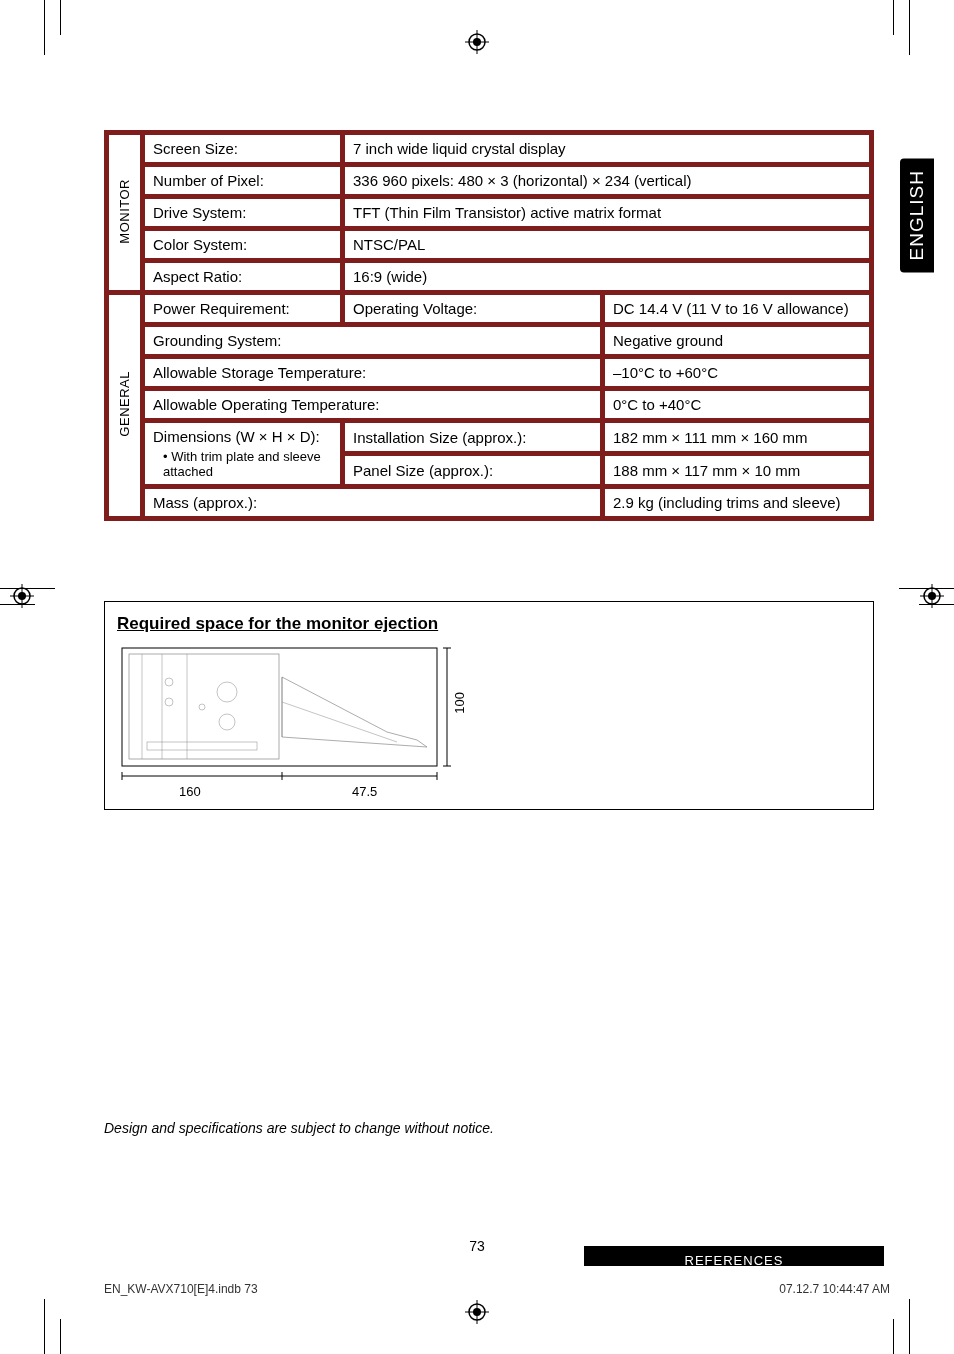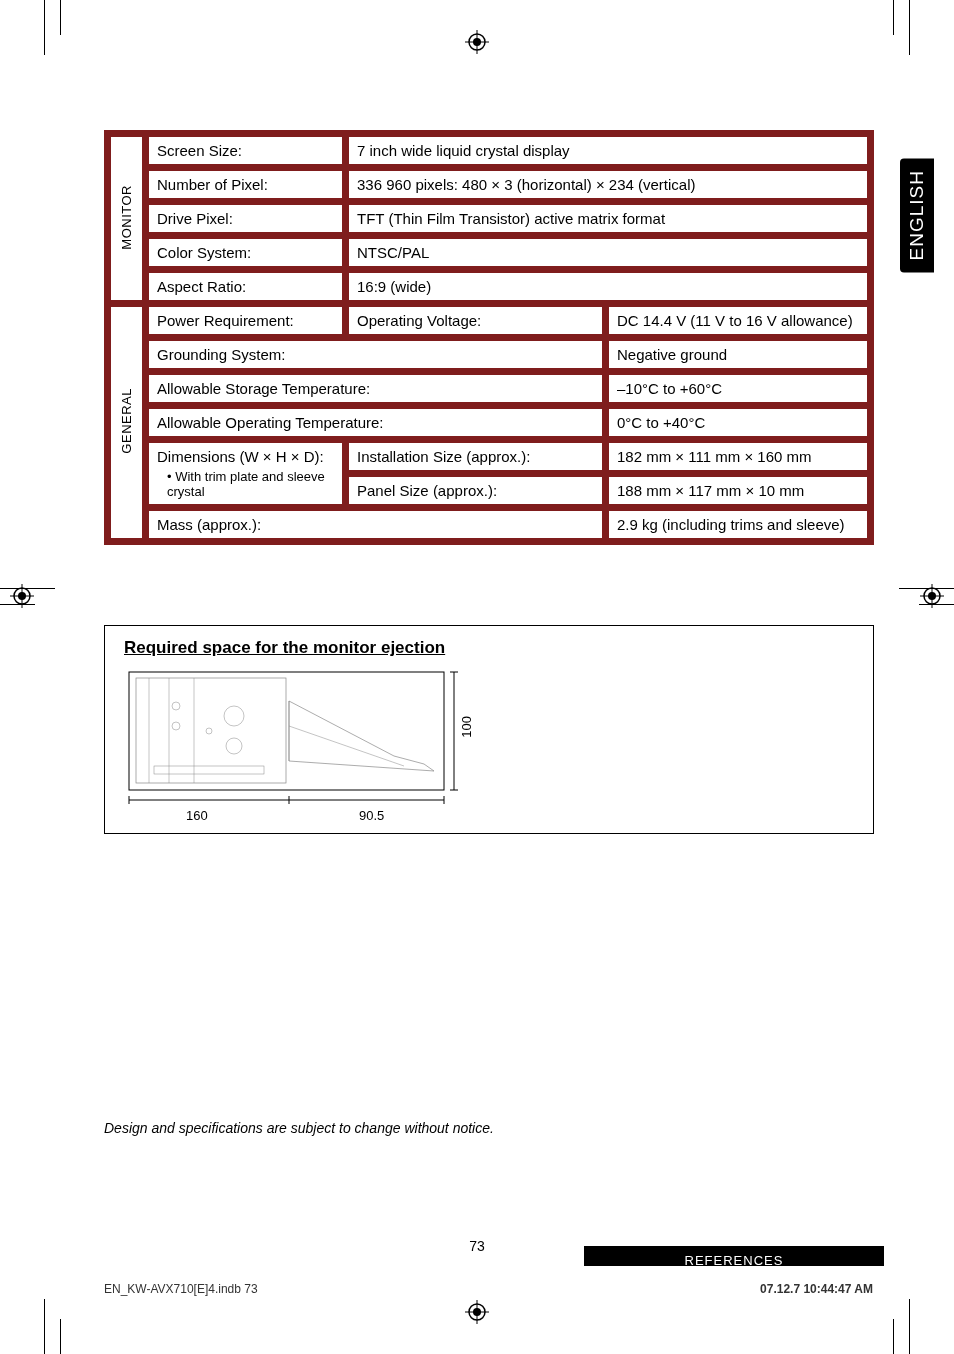--- a/index.html
+++ b/index.html
@@ -51,21 +51,21 @@
     letter-spacing: 1px;
     border-radius: 0 4px 4px 0;
   }
 
   table.spec {
     border-collapse: collapse;
     width: 100%;
     font-size: 15px;
   }
   table.spec td, table.spec th {
-    border: 7px solid #7f1d1d;
+    border: 5px solid #7f1d1d;
     padding: 5px 8px;
     text-align: left;
     font-weight: normal;
     vertical-align: middle;
   }
   .rotate-cell {
     width: 28px;
     text-align: center;
     font-weight: bold;
     font-size: 13px;
@@ -76,21 +76,21 @@
     transform: rotate(180deg);
     display: inline-block;
     letter-spacing: 0.5px;
   }
   .w-label { width: 200px; }
   .w-mid { width: 260px; }
 
   .req-box {
     border: 1px solid #000;
     margin-top: 80px;
-    padding: 12px 19px;
+    padding: 12px 12px;
     display: flex;
     gap: 16px;
     align-items: flex-start;
   }
   .req-left { flex: 0 0 360px; }
   .req-title {
     font-weight: bold;
     text-decoration: underline;
     font-size: 17px;
     margin-bottom: 8px;
@@ -145,25 +145,24 @@
 
   .footer-left {
     position: absolute;
     left: 104px;
     bottom: 58px;
     font-size: 12px;
     color: #333;
   }
   .footer-right {
     position: absolute;
-    right: 81px;
+    right: 64px;
     bottom: 58px;
     font-size: 12px;
     color: #333;
-    font-weight: bold;
   }
   .sub-bullet { font-size: 13px; padding-left: 10px; display:block; margin-top:4px;}
 </style>
 </head>
 <body>
 
 <div class="crop-mark cm-tl-v"></div>
 <div class="crop-mark cm-tl-v2"></div>
 <div class="crop-mark cm-tr-v"></div>
 <div class="crop-mark cm-tr-v2"></div>
@@ -210,21 +209,21 @@
         <tr>
       <td rowspan="5" class="rotate-cell"><span>MONITOR</span></td>
       <td class="w-label">Screen Size:</td>
       <td colspan="2">7 inch wide liquid crystal display</td>
     </tr>
     <tr>
       <td class="w-label">Number of Pixel:</td>
       <td colspan="2">336 960 pixels: 480 × 3 (horizontal) × 234 (vertical)</td>
     </tr>
     <tr>
-      <td class="w-label">Drive Pixel:</td>
+      <td class="w-label">Drive System:</td>
       <td colspan="2">TFT (Thin Film Transistor) active matrix format</td>
     </tr>
     <tr>
       <td class="w-label">Color System:</td>
       <td colspan="2">NTSC/PAL</td>
     </tr>
     <tr>
       <td class="w-label">Aspect Ratio:</td>
       <td colspan="2">16:9 (wide)</td>
     </tr>
@@ -243,21 +242,21 @@
       <td colspan="2">Allowable Storage Temperature:</td>
       <td>–10°C to +60°C</td>
     </tr>
     <tr>
       <td colspan="2">Allowable Operating Temperature:</td>
       <td>0°C to +40°C</td>
     </tr>
     <tr>
       <td rowspan="2" class="w-label">
         <span>Dimensions (W × H × D):</span>
-        <span class="sub-bullet">• With trim plate and sleeve crystal</span>
+        <span class="sub-bullet">• With trim plate and sleeve attached</span>
       </td>
       <td class="w-mid">Installation Size (approx.):</td>
       <td>182 mm × 111 mm × 160 mm</td>
     </tr>
     <tr>
       <td class="w-mid">Panel Size (approx.):</td>
       <td>188 mm × 117 mm × 10 mm</td>
     </tr>
     <tr>
       <td colspan="2">Mass (approx.):</td>
@@ -289,21 +288,21 @@
           <circle cx="52" cy="60" r="4" fill="none" stroke="#888" stroke-width="0.5"></circle>
           <circle cx="110" cy="50" r="10" fill="none" stroke="#888" stroke-width="0.5"></circle>
           <circle cx="110" cy="80" r="8" fill="none" stroke="#888" stroke-width="0.5"></circle>
           <circle cx="85" cy="65" r="3" fill="none" stroke="#888" stroke-width="0.5"></circle>
 
           <path d="M 165 35 L 270 90 L 300 98 L 310 105 L 165 95 Z" fill="none" stroke="#888" stroke-width="0.7"></path>
           <line x1="165" y1="60" x2="280" y2="100" stroke="#888" stroke-width="0.5"></line>
           <path d="M 165 35 L 165 95" stroke="#888" stroke-width="0.6"></path>
         </svg>
         <span class="dim-160">160</span>
-        <span class="dim-905">90.5</span>
+        <span class="dim-905">47.5</span>
         <span class="dim-100">100</span>
       </div>
     </div>
     <div class="req-right">
     </div>
   </div>
 
 </div>
 
 <div class="disclaimer">Design and specifications are subject to change without notice.</div>

